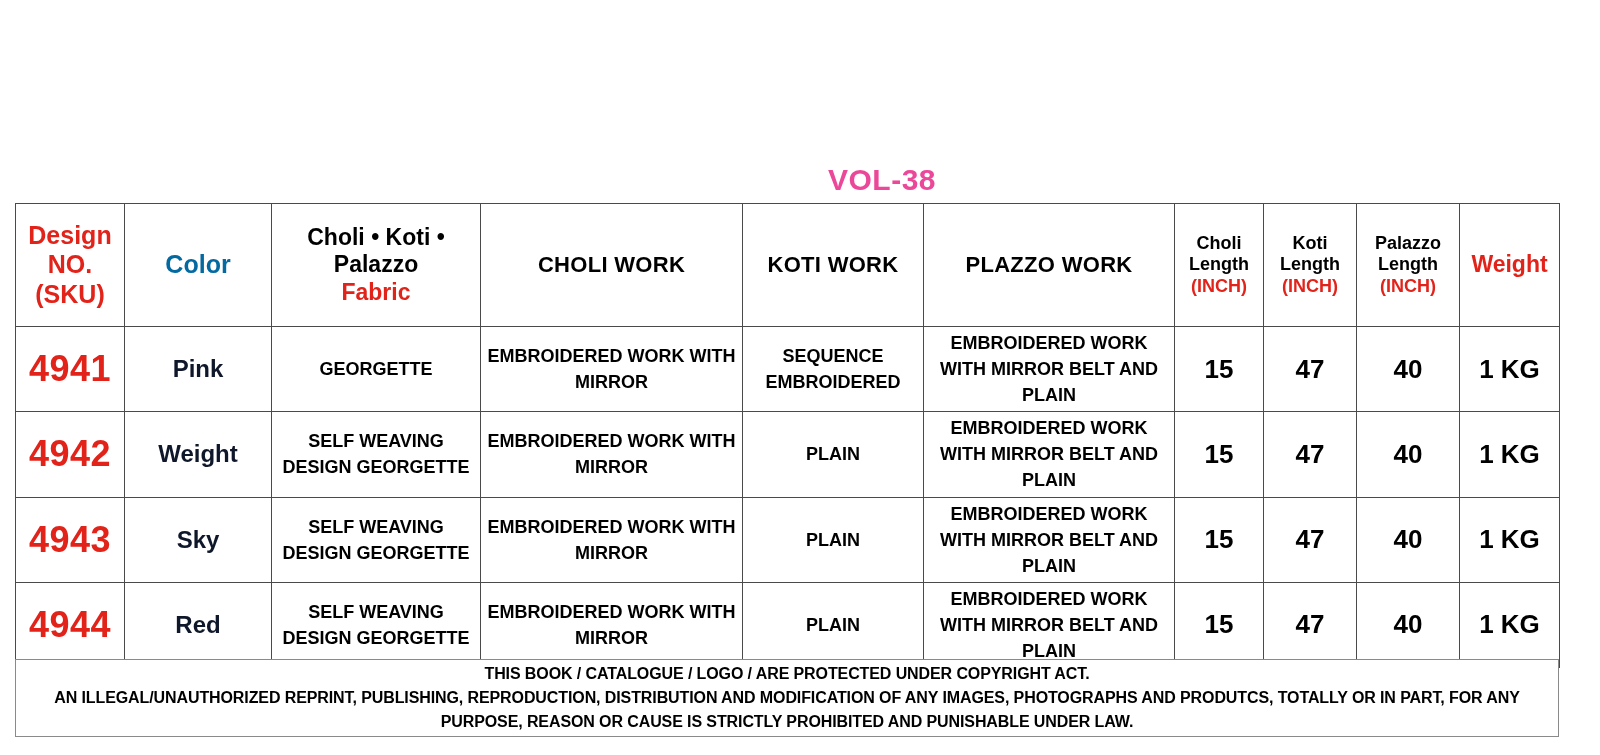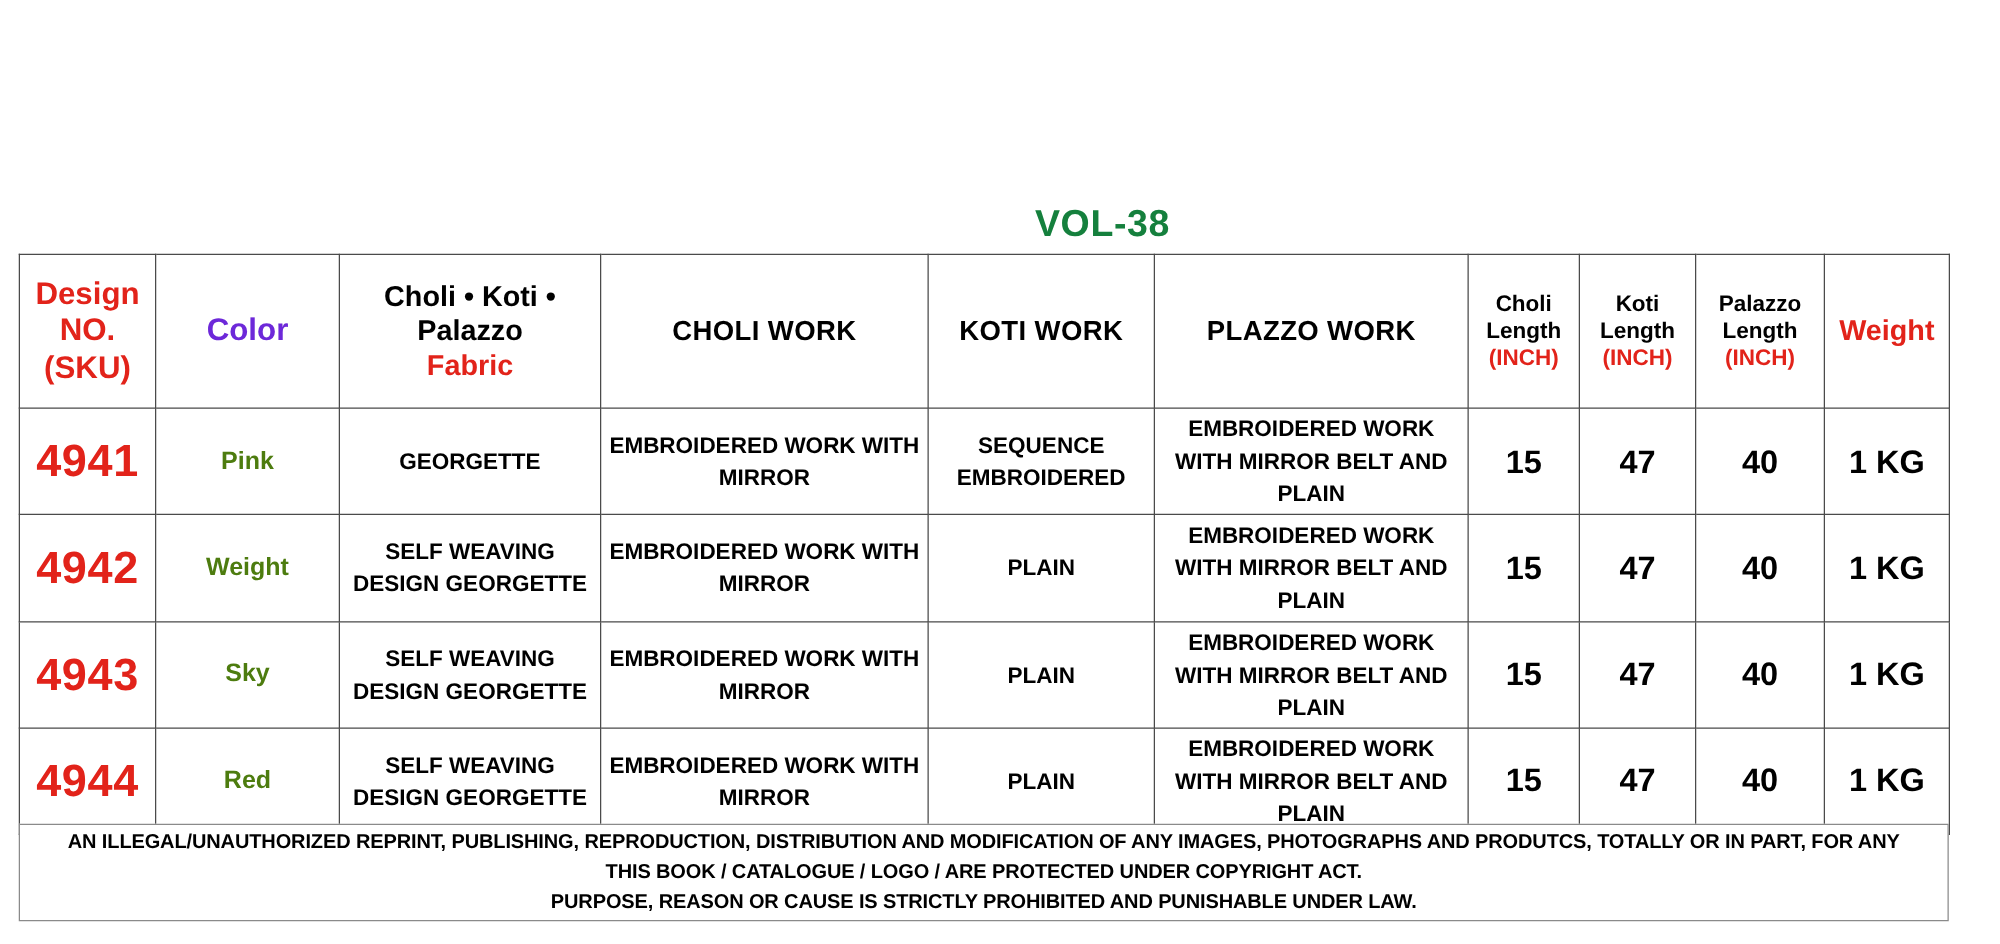--- a/index.html
+++ b/index.html
@@ -38,21 +38,21 @@
   }
   .brand-vol {
     position: absolute;
     left: 50%;
     top: 163px;
     transform: translateX(-50%) translateX(82px);
     font-family: "Liberation Sans", sans-serif;
     font-size: 30px;
     font-weight: bold;
     letter-spacing: 0.5px;
-    color: #15803d;
+    color: #ec4899;
     white-space: nowrap;
   }
 
   
   .table-wrap {
     position: absolute;
     left: 15px;
     top: 203px;
     width: 1544px;
   }
@@ -71,40 +71,40 @@
     background: #ffffff;
   }
 
   
   thead th {
     height: 116px;
     font-weight: bold;
     line-height: 1.18;
   }
   .h-design   { font-size: 25px; color: #e2231a; }
-  .h-color    { font-size: 25px; color: #6d28d9; }
+  .h-color    { font-size: 25px; color: #0369a1; }
   .h-fabric   { font-size: 23px; color: #000000; }
   .h-fabric .red-line { color: #e2231a; display: block; }
   .h-work     { font-size: 22px; color: #000000; letter-spacing: 0.3px; }
   .h-len      { font-size: 18px; color: #000000; line-height: 1.2; margin-left: 20px; }
   .h-len .unit { color: #e2231a; display: block; }
   .h-weight   { font-size: 23px; color: #e2231a; }
 
   
   tbody td { height: 78px; }
   .c-sku {
     font-size: 36px;
     font-weight: bold;
     color: #e2231a;
     letter-spacing: 0.5px;
   }
   .c-color {
-    font-size: 20px;
-    font-weight: bold;
-    color: #4d7c0f;
+    font-size: 24px;
+    font-weight: bold;
+    color: #0f172a;
     margin-left: 38px;
   }
   .c-fabric {
     font-size: 18px;
     font-weight: bold;
     line-height: 1.45;
   }
   .c-work {
     font-size: 18px;
     font-weight: bold;
@@ -234,16 +234,16 @@
         <td class="c-num">15</td>
         <td class="c-num">47</td>
         <td class="c-num">40</td>
         <td class="c-num">1 KG</td>
       </tr>
     </tbody>
   </table>
 </div>
 
 <div class="footer-box">
+  <div class="footer-line">THIS BOOK / CATALOGUE  / LOGO / ARE  PROTECTED UNDER COPYRIGHT ACT.</div>
   <div class="footer-line">AN ILLEGAL/UNAUTHORIZED REPRINT, PUBLISHING, REPRODUCTION, DISTRIBUTION AND MODIFICATION OF ANY IMAGES, PHOTOGRAPHS AND PRODUTCS,    TOTALLY OR IN PART, FOR ANY</div>
-  <div class="footer-line">THIS BOOK / CATALOGUE  / LOGO / ARE  PROTECTED UNDER COPYRIGHT ACT.</div>
   <div class="footer-line">PURPOSE, REASON OR CAUSE IS STRICTLY PROHIBITED AND PUNISHABLE UNDER LAW.</div>
 </div>
 
 </body></html>

